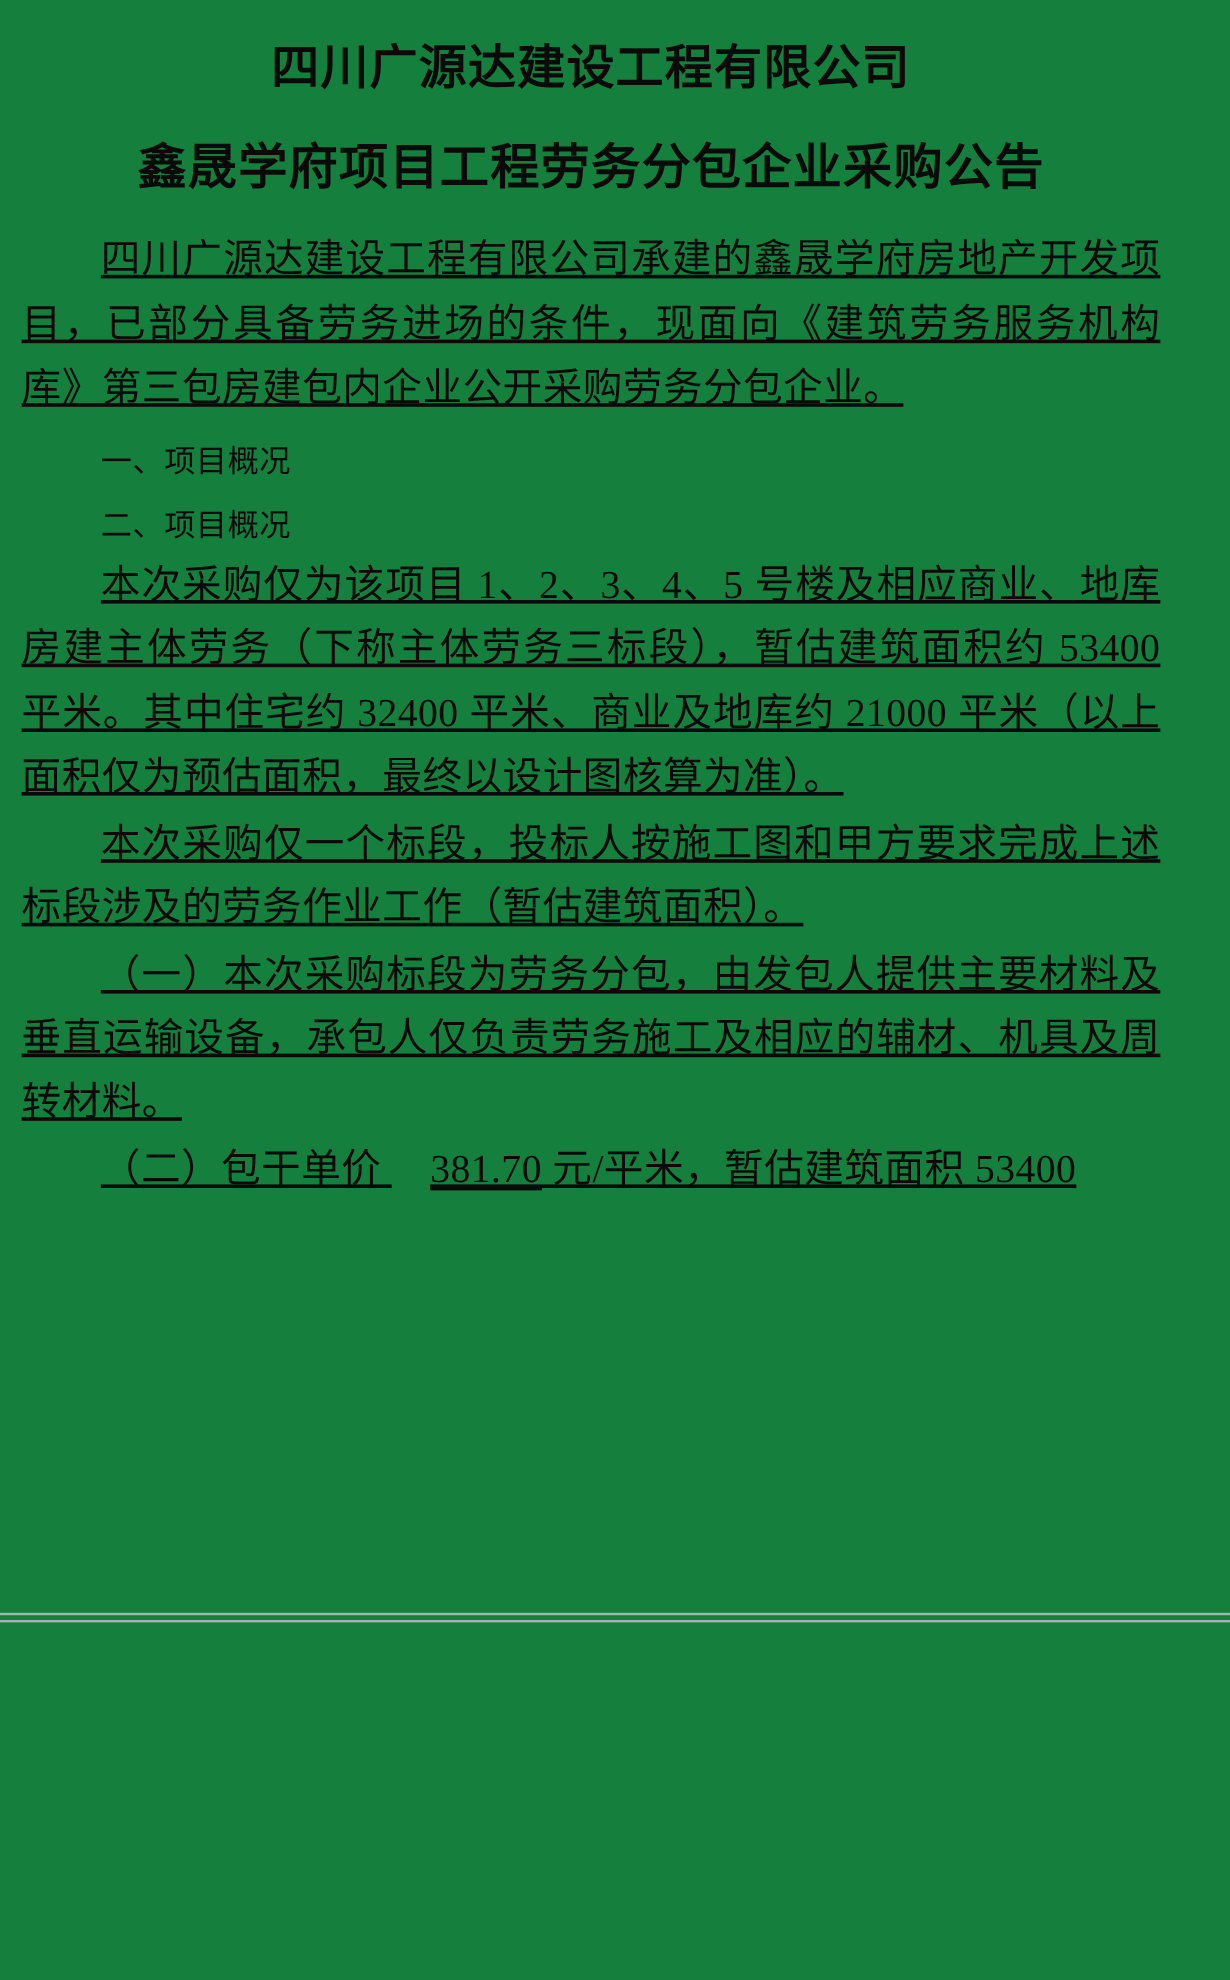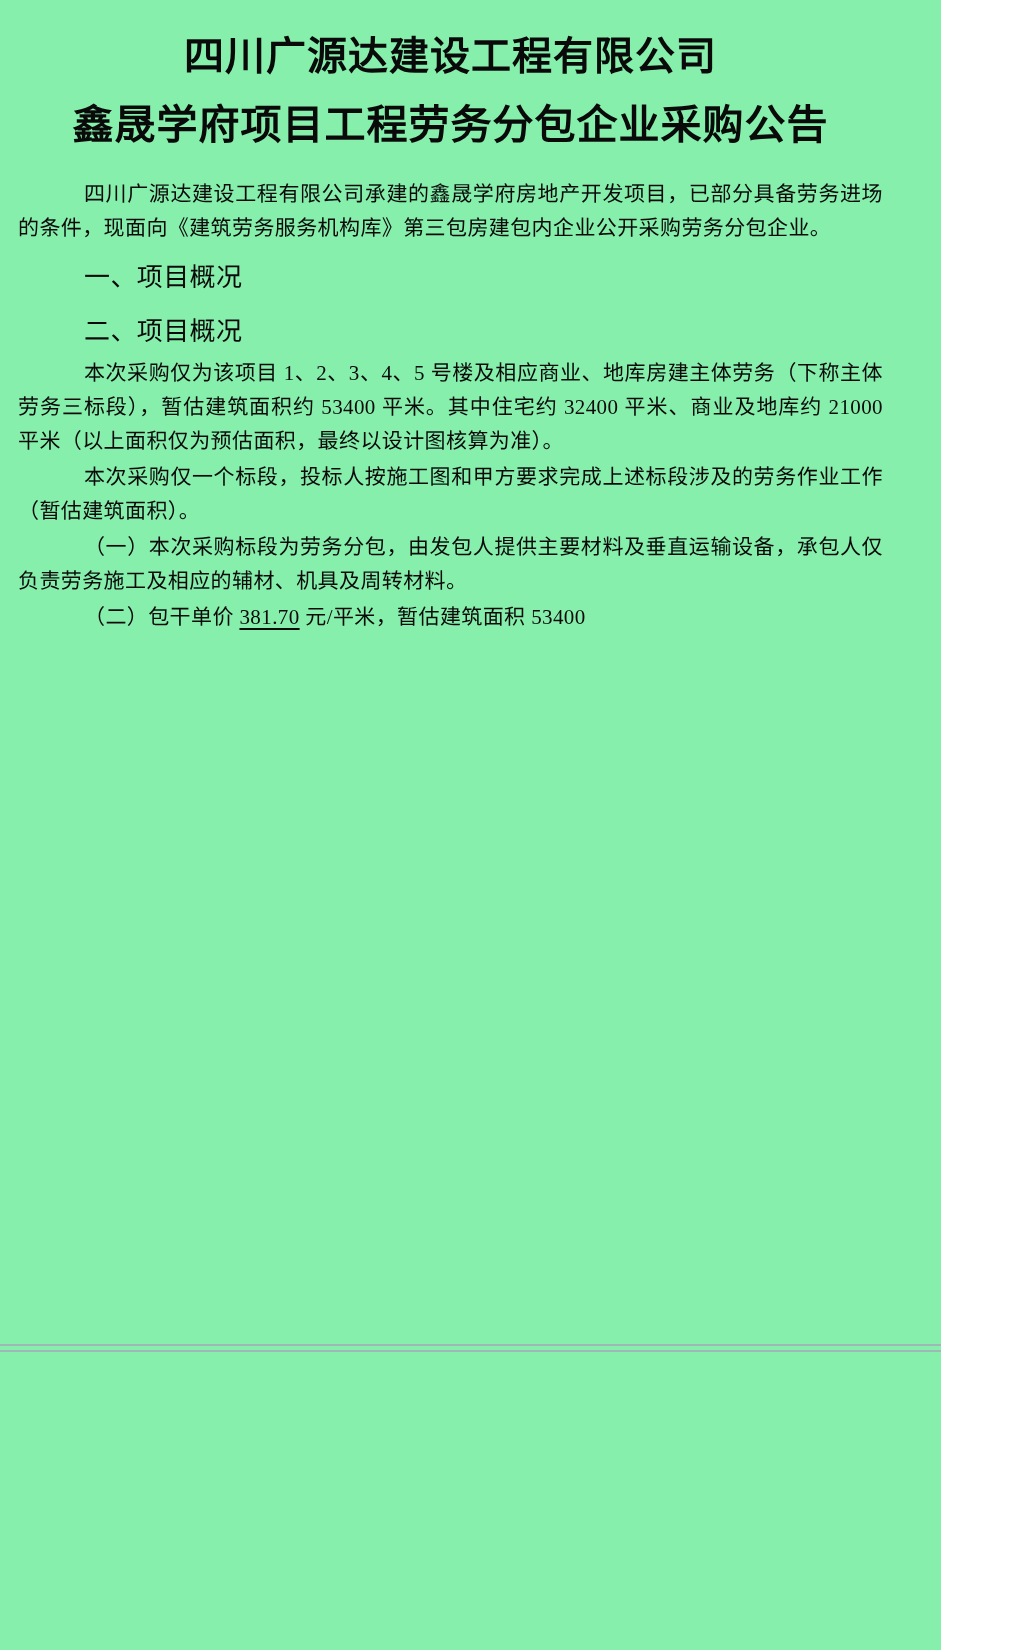--- a/index.html
+++ b/index.html
@@ -9,66 +9,68 @@
   }
   body {
     width: 1025px;
     min-height: 1650px;
     font-family: "Liberation Serif", "DejaVu Serif", serif;
     color: #0a0a0a;
     -webkit-font-smoothing: antialiased;
   }
   .page {
     position: relative;
-    width: 941px;
+    width: 1025px;
     min-height: 1650px;
     box-sizing: border-box;
     padding: 18px 58px 10px 18px;
-    background: #86efac;
+    background: #15803d;
   }
   .doc-title {
     text-align: center;
     font-weight: bold;
     font-size: 40px;
     line-height: 1.25;
     letter-spacing: 1px;
     margin: 10px 0 0 0;
   }
   .doc-title.line1 {
     margin-top: 14px;
   }
   .doc-title.line2 {
-    margin-top: 18px;
+    margin-top: 32px;
     font-size: 41px;
   }
   .body-block {
     margin-top: 26px;
   }
   p.para {
-    font-size: 21px;
+    font-size: 33px;
     line-height: 1.62;
     margin: 0 0 2px 0;
     text-align: justify;
     text-justify: inter-ideograph;
     text-indent: 0;
     letter-spacing: 0.4px;
+    text-decoration: underline;
   }
   p.indent2 {
     text-indent: 66px;
   }
   p.heading {
     font-size: 26px;
     line-height: 1.62;
     margin: 12px 0 2px 0;
     text-indent: 66px;
     letter-spacing: 0.4px;
   }
   .underline {
     text-decoration: underline;
     text-underline-offset: 4px;
+    margin-left: 32px;
   }
   .rule {
     position: absolute;
     left: 0;
     right: 0;
     height: 0;
     border-top: 2px solid #9fb7b5;
   }
   .rule.r1 { top: 1344px; }
   .rule.r2 { top: 1350px; }

